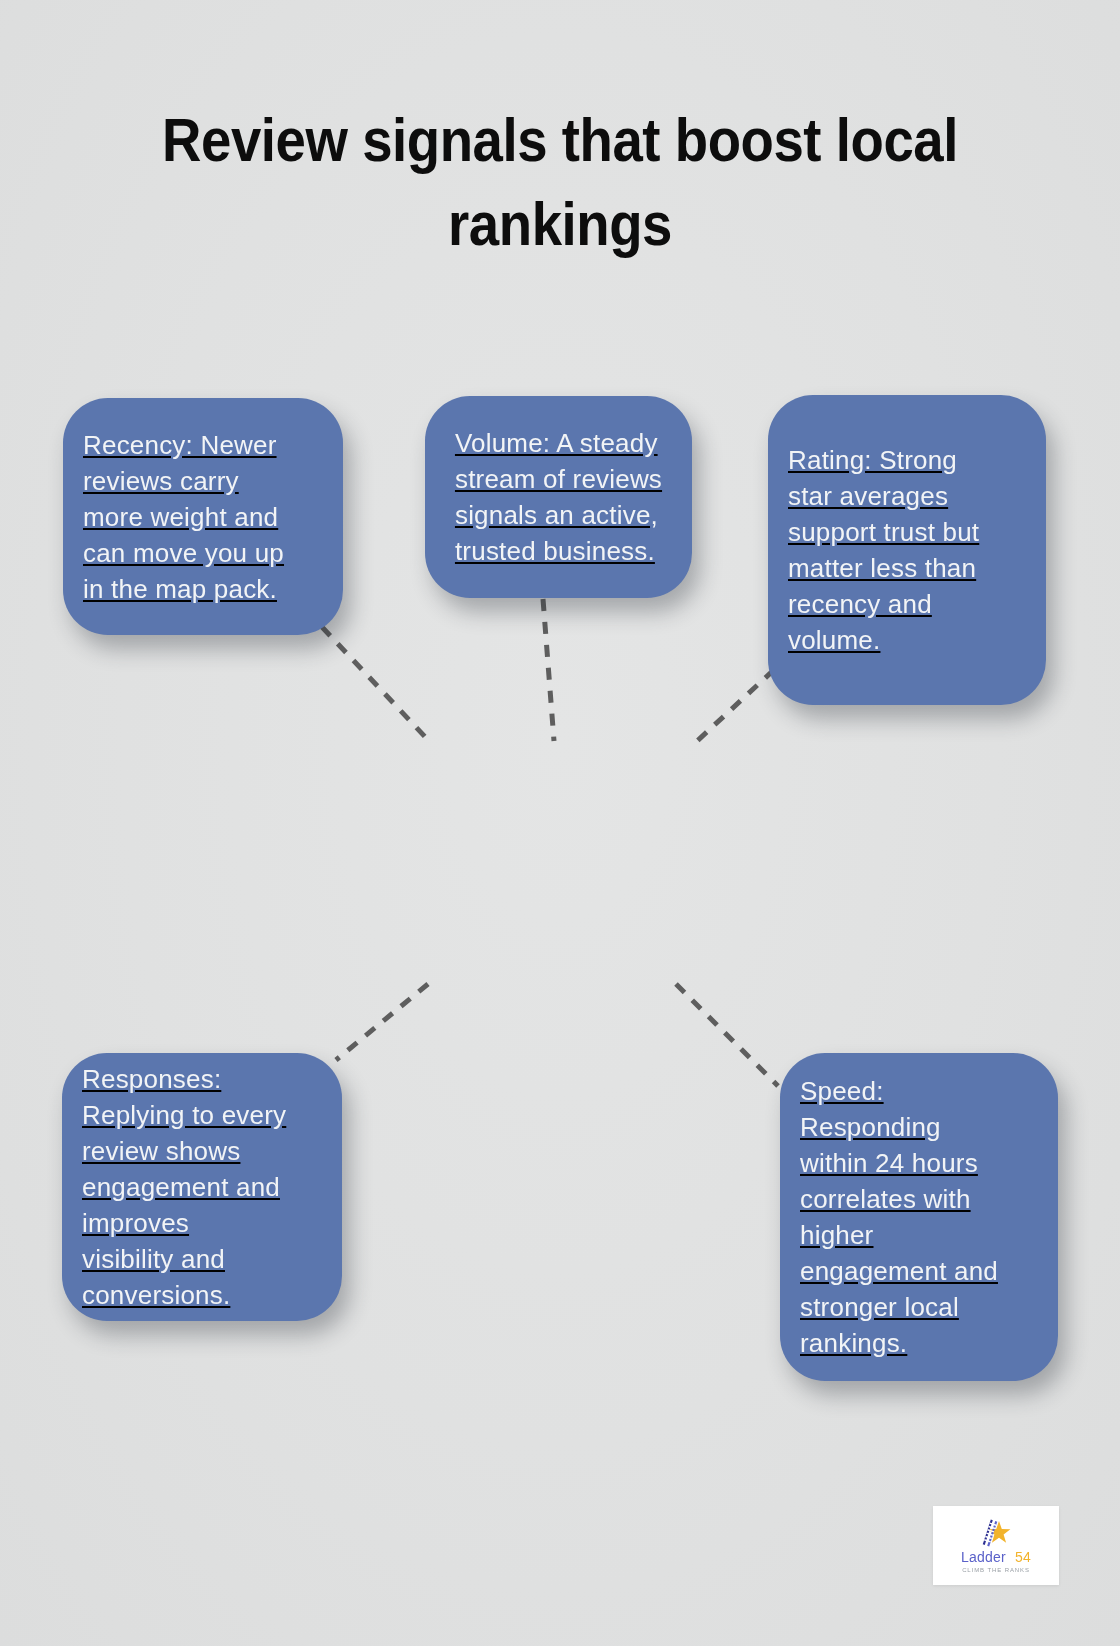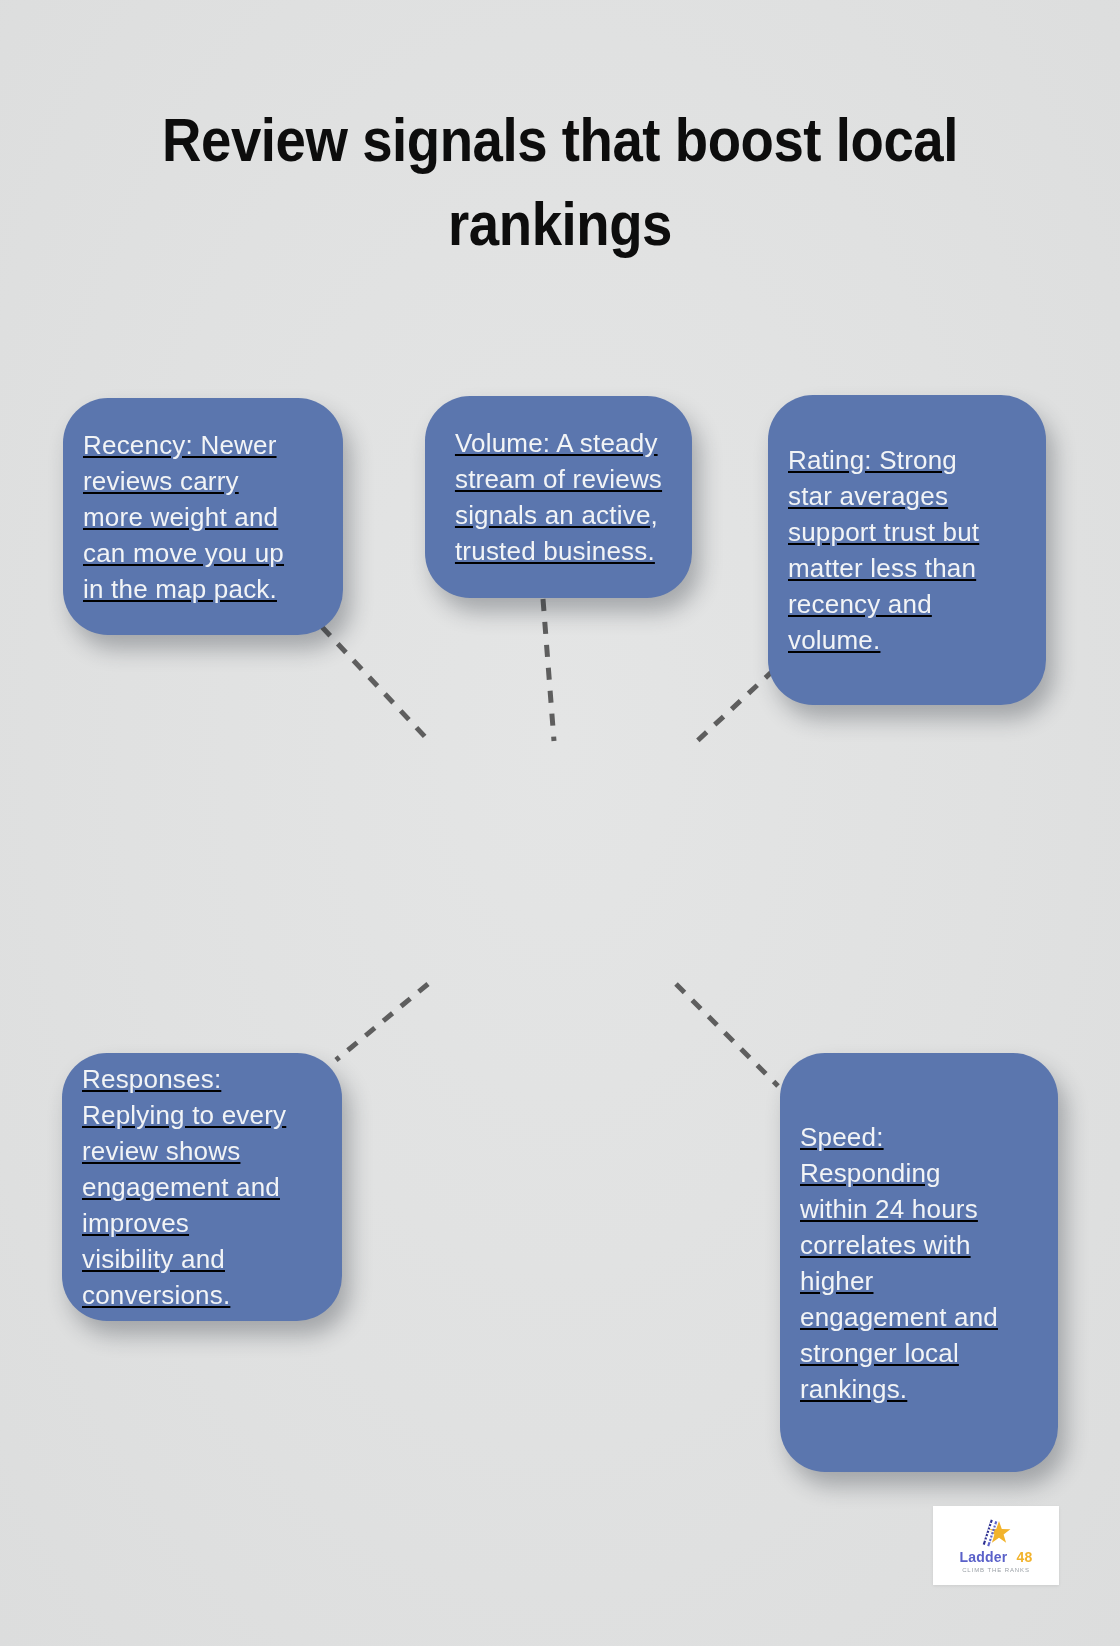--- a/index.html
+++ b/index.html
@@ -64,21 +64,21 @@
     color:var(--node-text);
     font-size:26px;
     line-height:36px;
     letter-spacing:0.2px;
     white-space:pre-line;
   }
   .node-recency  {left:63px;  top:398px;  width:280px; height:237px;}
   .node-volume   {left:425px; top:396px;  width:267px; height:202px;justify-content:center;}
   .node-rating   {left:768px; top:395px;  width:278px; height:310px;}
   .node-responses{left:62px;  top:1053px; width:280px; height:268px;}
-  .node-speed    {left:780px; top:1053px; width:278px; height:419px;}
+  .node-speed    {left:780px; top:1053px; width:278px; height:328px;}
   .center-node{
     position:absolute;
     left:383px;top:743px;width:357px;height:240px;
     background:var(--center-bg);
     border-radius:38px;
     box-shadow:0 16px 26px rgba(0,0,0,0.18);
     display:flex;align-items:center;justify-content:center;
   }
   .center-node span{
     font-size:35px;
@@ -88,21 +88,21 @@
   }
   .logo-card{
     position:absolute;
     left:933px;top:1506px;width:126px;height:79px;
     background:#ffffff;
     box-shadow:0 1px 3px rgba(0,0,0,0.08);
     display:flex;flex-direction:column;align-items:center;justify-content:center;
   }
   .logo-icon{display:block;margin-bottom:2px;}
   .logo-text{
-    font-size:14px;font-weight:700;letter-spacing:0.2px;
+    font-size:14px;font-weight:400;letter-spacing:0.2px;
     display:flex;gap:9px;line-height:14px;
   }
   .logo-text .brand{color:var(--brand-purple);}
   .logo-text .num{color:var(--brand-gold);}
   .logo-tagline{
     margin-top:3px;
     font-size:6px;letter-spacing:0.9px;
     color:var(--tagline-gray);
     text-transform:uppercase;
   }
@@ -180,18 +180,18 @@
         <rect x="-3.4" y="-10" width="6.8" height="1.5" fill="#ffffff"></rect>
         <rect x="-3.4" y="-6.5" width="6.8" height="1.5" fill="#ffffff"></rect>
         <rect x="-3.4" y="-3" width="6.8" height="1.5" fill="#ffffff"></rect>
         <rect x="-3.4" y="0.5" width="6.8" height="1.5" fill="#ffffff"></rect>
         <rect x="-3.4" y="4" width="6.8" height="1.5" fill="#ffffff"></rect>
         <rect x="-3.4" y="7.5" width="6.8" height="1.5" fill="#ffffff"></rect>
       </g>
     </svg>
     <div class="logo-text">
       <span class="brand">Ladder</span>
-      <span class="num">48</span>
+      <span class="num">54</span>
     </div>
     <div class="logo-tagline">CLIMB THE RANKS</div>
   </div>
 
 </div>
 
 </body></html>

